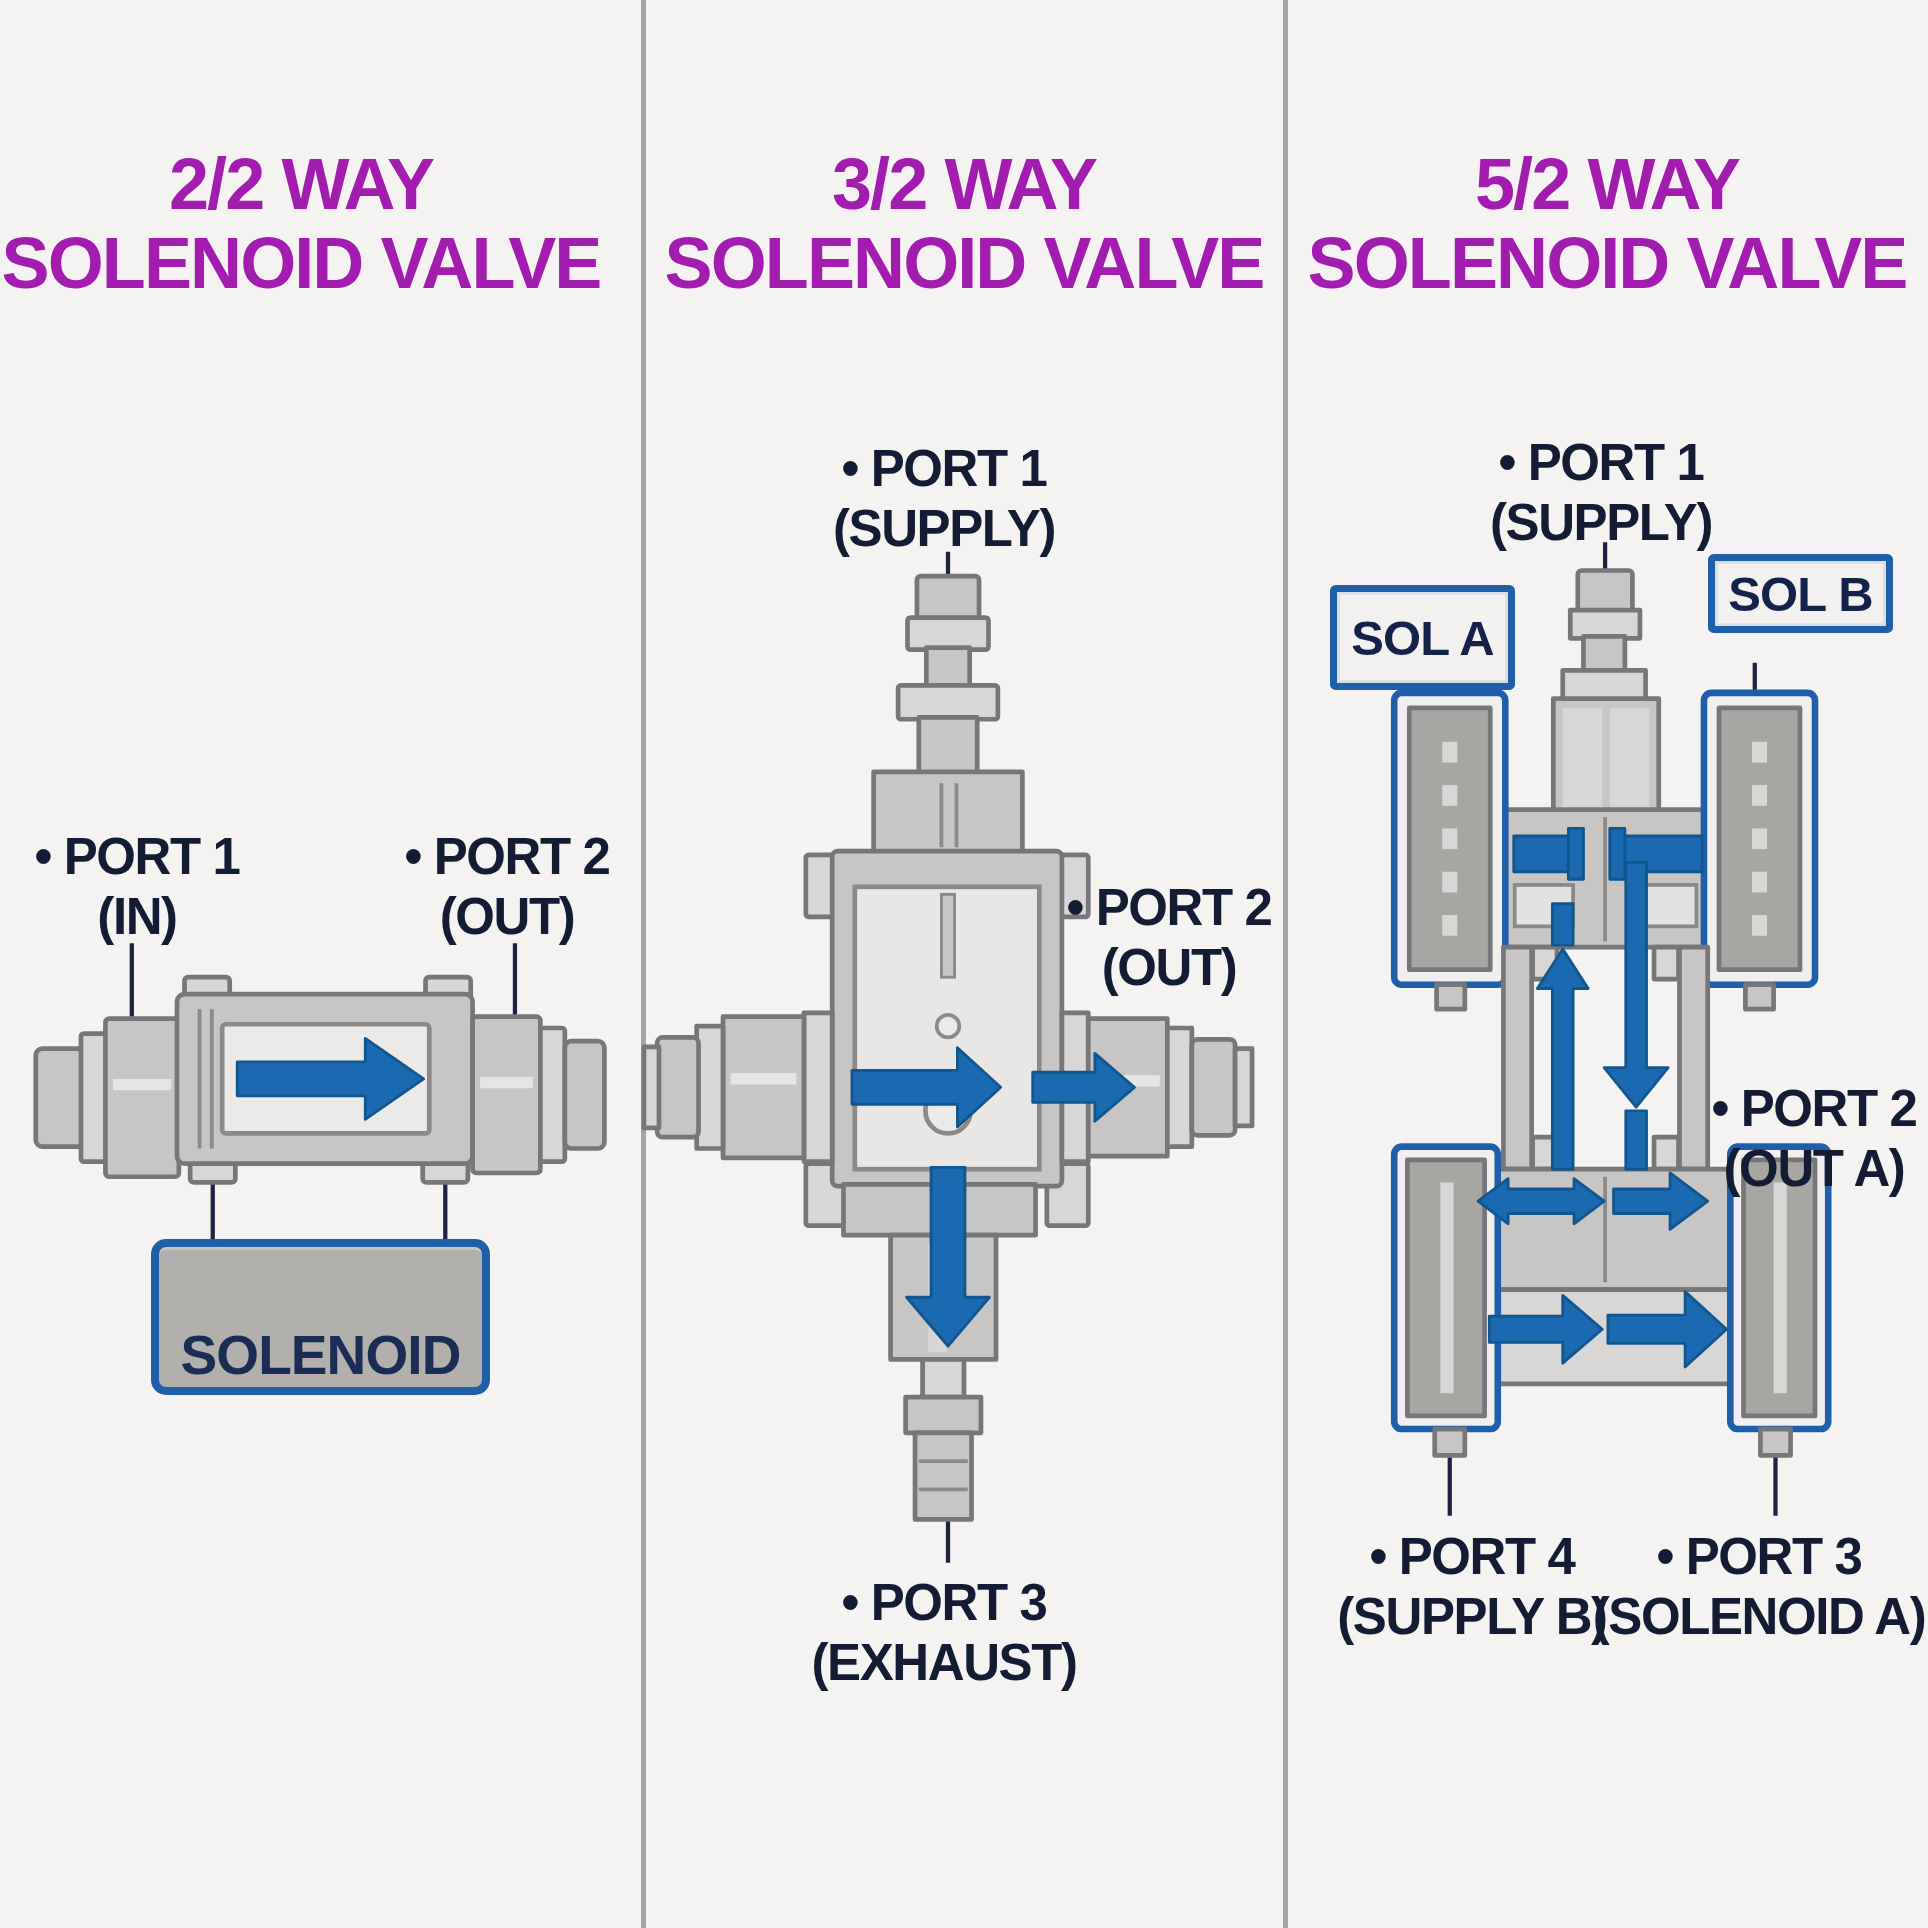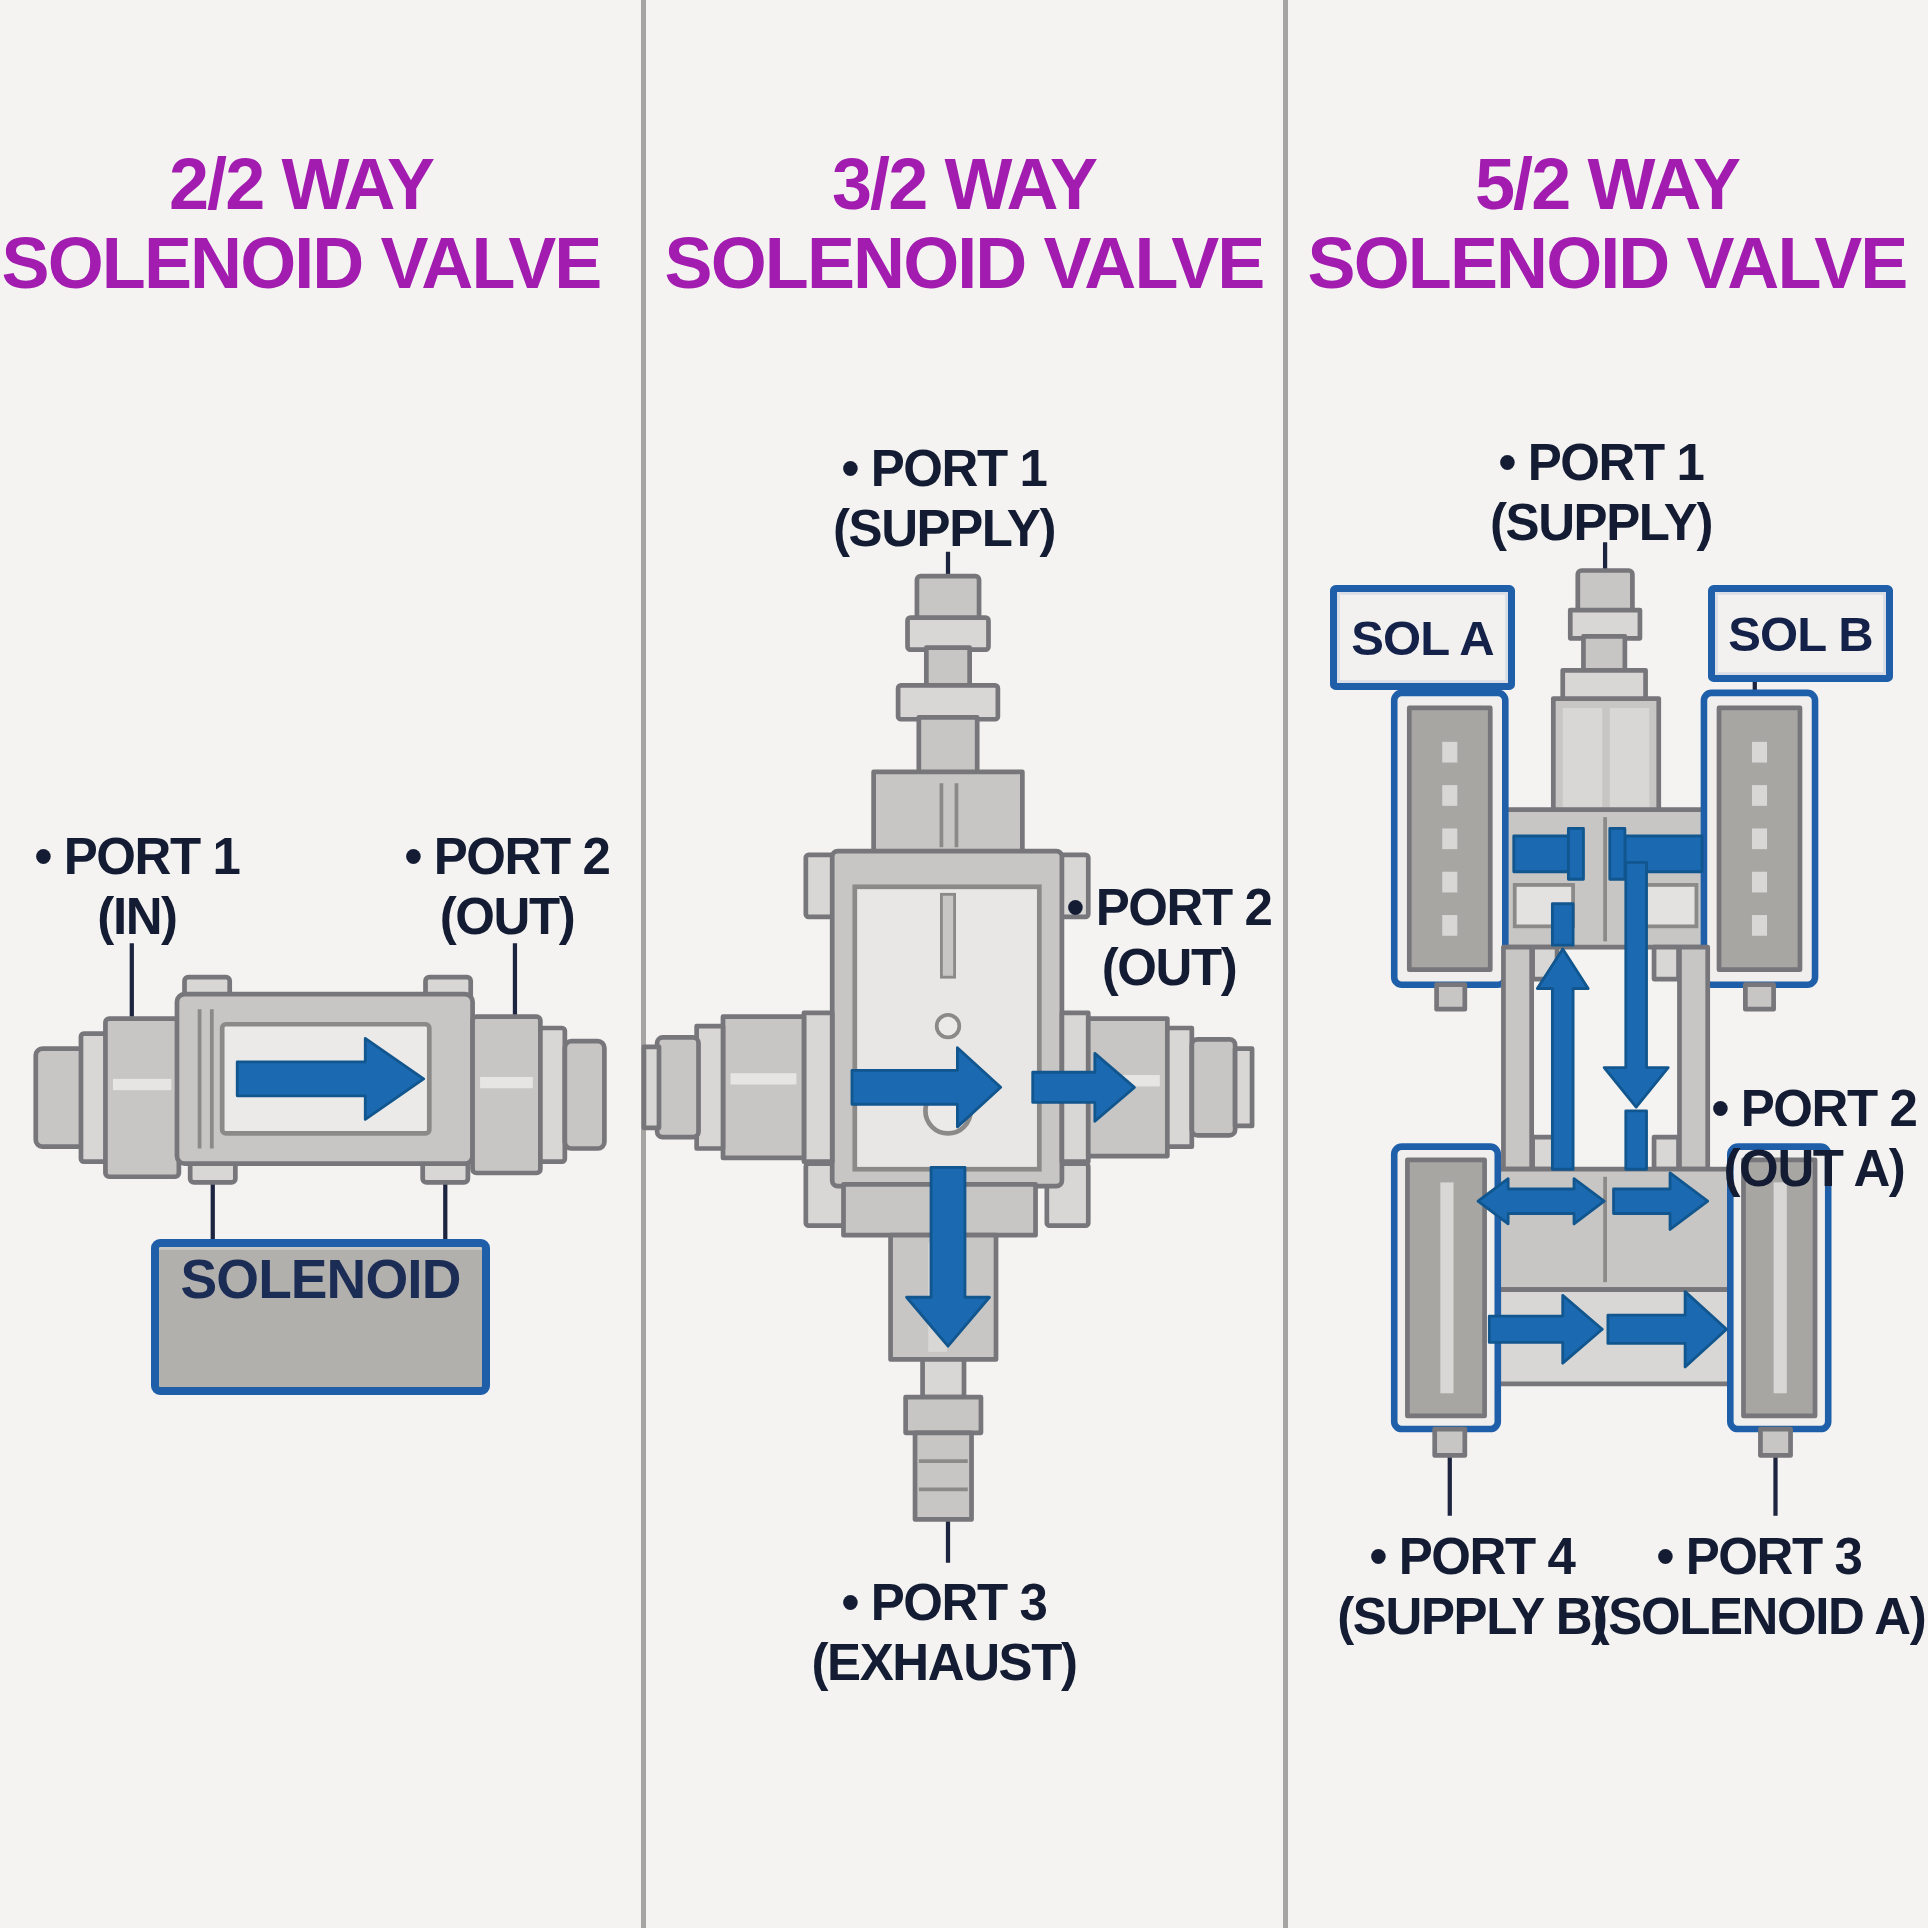--- a/index.html
+++ b/index.html
@@ -9,22 +9,22 @@
   #divider-1{left:641px;} #divider-2{left:1283px;}
   svg.machinery{position:absolute;left:0;top:0;z-index:1;}
   .panel-title{position:absolute;transform:translateX(-50%);text-align:center;z-index:2;
     font-weight:700;font-size:72px;line-height:79px;letter-spacing:-1.9px;color:#a21caf;white-space:nowrap;}
   .port-label{position:absolute;transform:translateX(-50%);text-align:center;z-index:2;
     font-weight:700;font-size:51px;line-height:60px;letter-spacing:-1.4px;color:#131c33;white-space:nowrap;}
   .port-label span{display:block;}
   .sol-box{position:absolute;box-sizing:border-box;z-index:2;border:7.5px solid #1f5fa9;border-radius:5.6px;
     background:#f2f1ef;box-shadow:inset 0 0 0 2.8px #d8dde6;display:flex;align-items:center;justify-content:center;
     font-weight:700;font-size:49px;letter-spacing:-0.9px;color:#14224a;margin-top:28px;}
-  .solenoid-box{position:absolute;box-sizing:border-box;z-index:2;border:8.5px solid #1f5fa9;border-radius:9px;
-    background:#b2b0ad;box-shadow:inset 0 2.8px 0 #c9c7c4;display:flex;align-items:flex-start;justify-content:center;
+  .solenoid-box{position:absolute;box-sizing:border-box;z-index:2;border:8.5px solid #1f5fa9;border-radius:15px;
+    background:#b2b0ad;box-shadow:inset 0 2.8px 0 #c9c7c4;display:flex;align-items:flex-end;justify-content:center;
     font-weight:700;font-size:55px;letter-spacing:-0.9px;color:#1b2c55;}
   
   .ln{stroke:#1c2440;stroke-width:4.5;fill:none;}
   .mt{stroke:#77767b;stroke-width:5;stroke-linejoin:round;}
   .th{stroke:#8b8a88;stroke-width:4;fill:none;}
   .fl{fill:#d8d7d5;} .fm{fill:#c7c6c4;} .fdd{fill:#a7a6a3;}
   .blue{fill:#1b6ab1;stroke:#11568e;stroke-width:3;stroke-linejoin:round;}
   .coil{fill:#f0efed;stroke:#1f5fa9;stroke-width:7;stroke-linejoin:round;}
 </style>
 </head>
@@ -233,21 +233,21 @@
     <span>(EXHAUST)</span>
   </div>
 
   <div class="port-label" style="left:1601px;top:433px;">
     <span>• PORT 1</span>
     <span>(SUPPLY)</span>
   </div>
   <div class="sol-box" style="left:1330px;top:557px;width:185px;height:105px;">
     <span>SOL A</span>
   </div>
-  <div class="sol-box" style="left:1708px;top:557px;width:185px;height:97px;">
+  <div class="sol-box" style="left:1708px;top:526px;width:185px;height:79px;">
     <span>SOL B</span>
   </div>
   <div class="port-label" style="left:1814px;top:1079px;">
     <span>• PORT 2</span>
     <span>(OUT A)</span>
   </div>
   <div class="port-label" style="left:1472px;top:1527px;">
     <span>• PORT 4</span>
     <span>(SUPPLY B)</span>
   </div>

